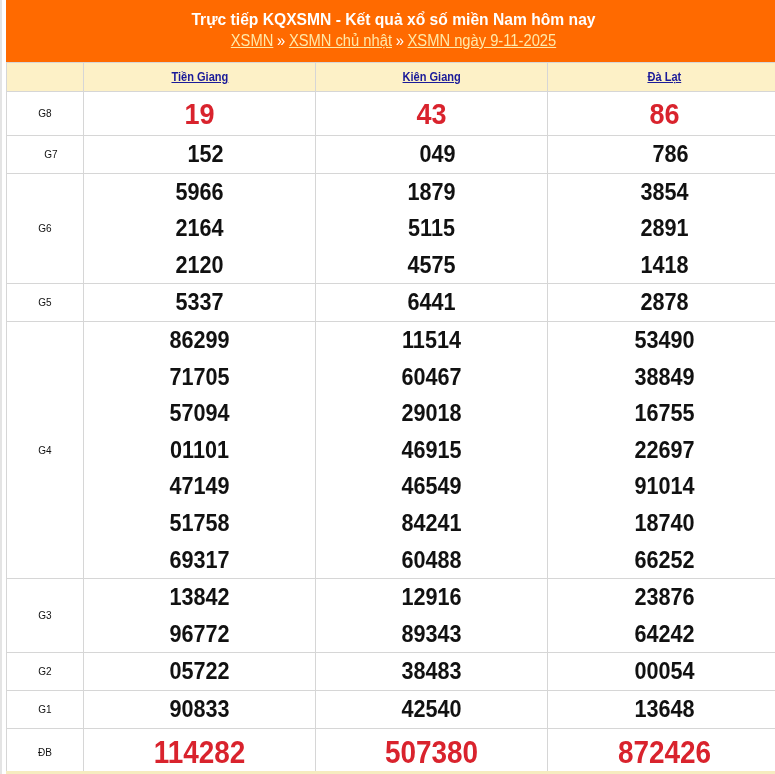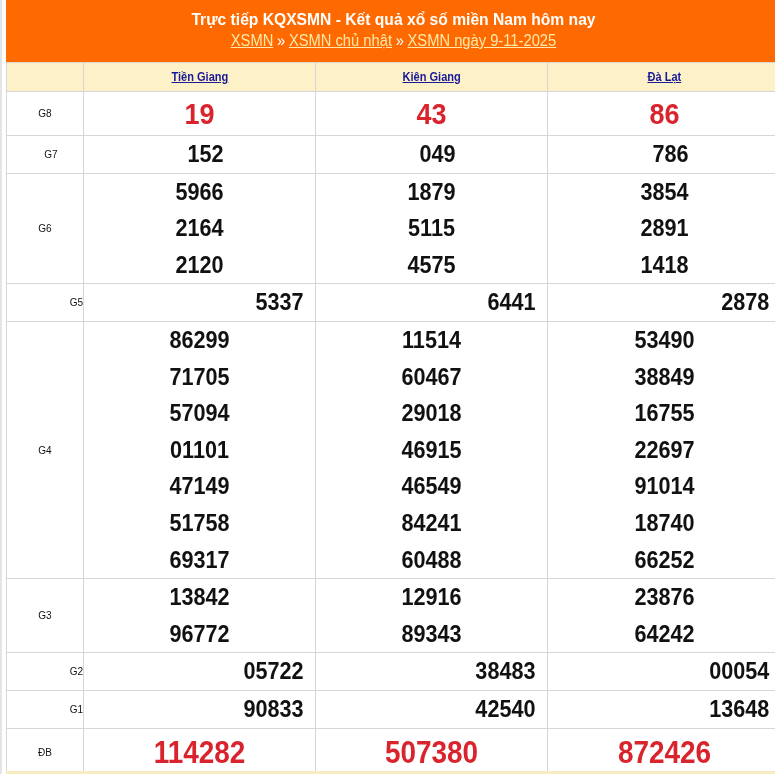--- a/index.html
+++ b/index.html
@@ -29,21 +29,21 @@
   thead th a { color: #1a1a99; text-decoration: underline; display: inline-block; transform: scaleX(0.92); }
   td.lbl { font-size: 10px; color: #111; font-weight: normal; }
   .num {
     display: block; font-weight: bold; color: #111; font-size: 24px; line-height: 36.6px;
     transform: scaleX(0.9);
   }
   .g8 .num { color: #d9232d; font-size: 30px; line-height: 43px; }
   .db .num { color: #d9232d; font-size: 31px; line-height: 48px; }
   tr.r-g8 td { height: 43px; }
   tr.r-g7 td { height: 36px; padding-left: 12px; }
-  tr.r-g5 td, tr.r-g2 td, tr.r-g1 td { height: 36px; text-align: right; }
+  tr.r-g5 td, tr.r-g2 td, tr.r-g1 td { height: 36px; }
   tr.r-db td { height: 48px; }
   .bottom-strip { position: absolute; left: 6px; top: 771px; width: 775px; height: 3px; background: #f6ecc0; }
 </style>
 </head>
 <body>
 
 <div class="page-edge"></div>
 
 <div class="wrap">
   <div class="banner">

